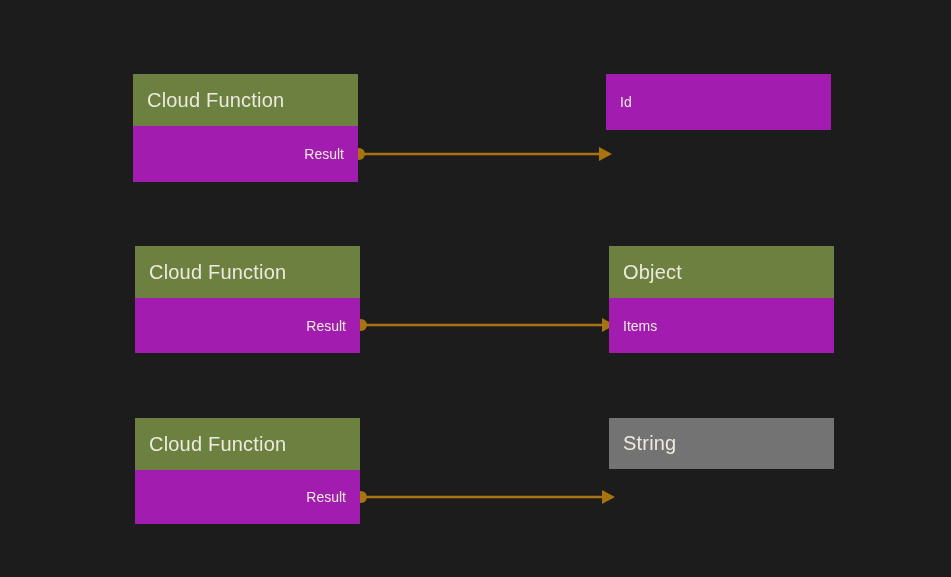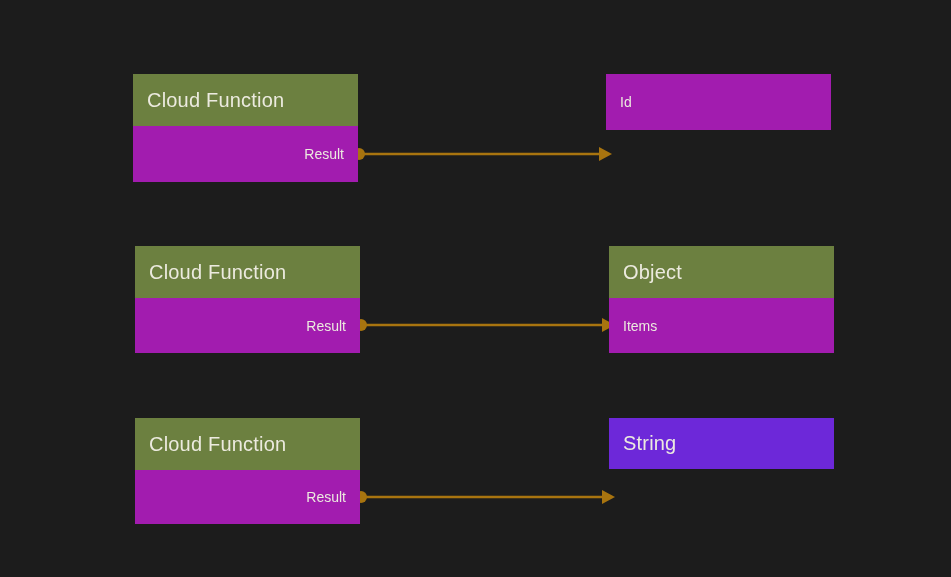--- a/index.html
+++ b/index.html
@@ -61,21 +61,21 @@
   }
   .port-label {
     font-size: 14px;
     color: #eceadf;
     white-space: nowrap;
   }
   
   .theme-green .node-header { background: #6c8040; }
   .theme-green .node-body   { background: #a21caf; }
   
-  .theme-slate .node-header { background: #6d28d9; text-align: center; }
+  .theme-slate .node-header { background: #737373; text-align: center; }
   .theme-slate .node-body   { background: #383c4a; }
 </style>
 </head>
 <body style="background: rgb(28, 28, 28); width: 951px; height: 577px;">
 
 <div id="canvas">
   <svg class="edge-layer" width="951" height="577" viewBox="0 0 951 577">
       <g>
         <line x1="359" y1="154" x2="601" y2="154" stroke="#a8740f" stroke-width="2.4"></line>
         <circle cx="359" cy="154" r="6" fill="#a8740f"></circle>

